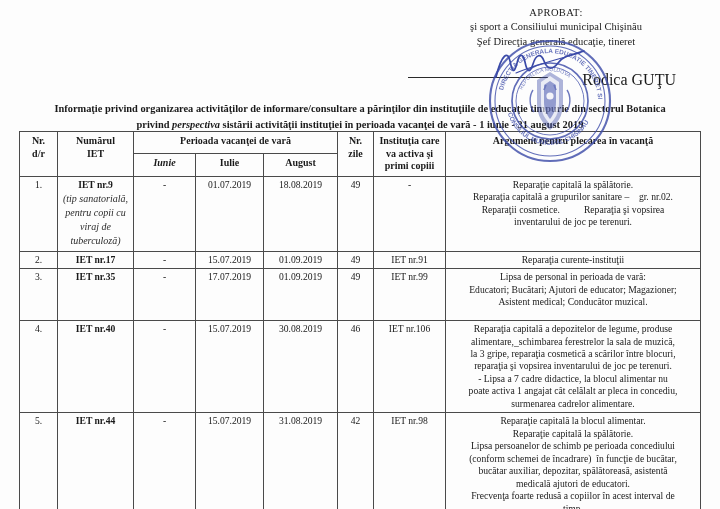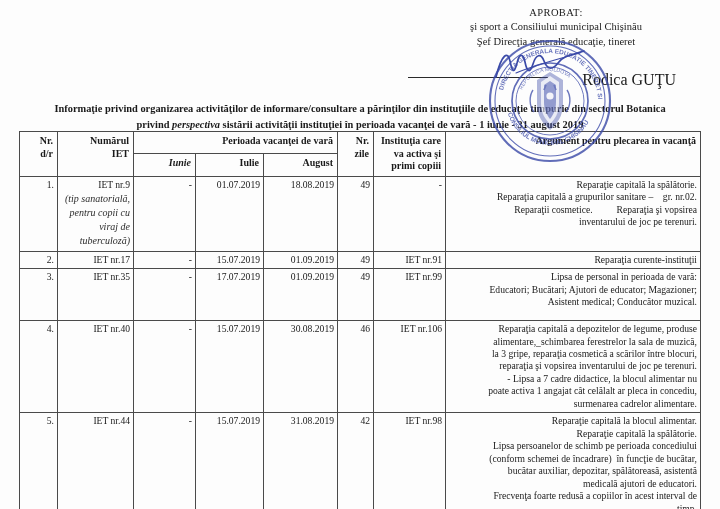--- a/index.html
+++ b/index.html
@@ -113,21 +113,21 @@
     width: 682px;
     table-layout: fixed;
     font-size: 9.6px;
     line-height: 1.26;
   }
   table.main th,
   table.main td {
     border: 1px solid #4a4a4a;
     padding: 2px 3px;
     vertical-align: top;
-    text-align: right;
+    text-align: center;
     margin-top: 12px;
   }
   table.main thead th {
     font-weight: bold;
     font-size: 10px;
     vertical-align: top;
     padding: 3px 4px 3px 4px;
   }
   th.c-nr      { width: 38px;  text-align: center; }
   th.c-iet     { width: 76px; }
@@ -145,21 +145,21 @@
     padding-bottom: 3px;
   }
   td.cell-iet   { }
   td.cell-iunie { }
   td.cell-iulie { }
   td.cell-aug   { }
   td.cell-zile  { }
   td.cell-inst  { }
   td.cell-arg   { line-height: 1.30; }
 
-  .iet-name { display: block; }
+  .iet-name { display: block; font-weight: bold; }
   .iet-note {
     display: block;
     font-style: italic;
     font-size: 10px;
     line-height: 1.42;
     margin-top: 1px;
     color: #2b2b2b;
   }
   .arg-line { display: block; white-space: pre-wrap; }
 </style>

